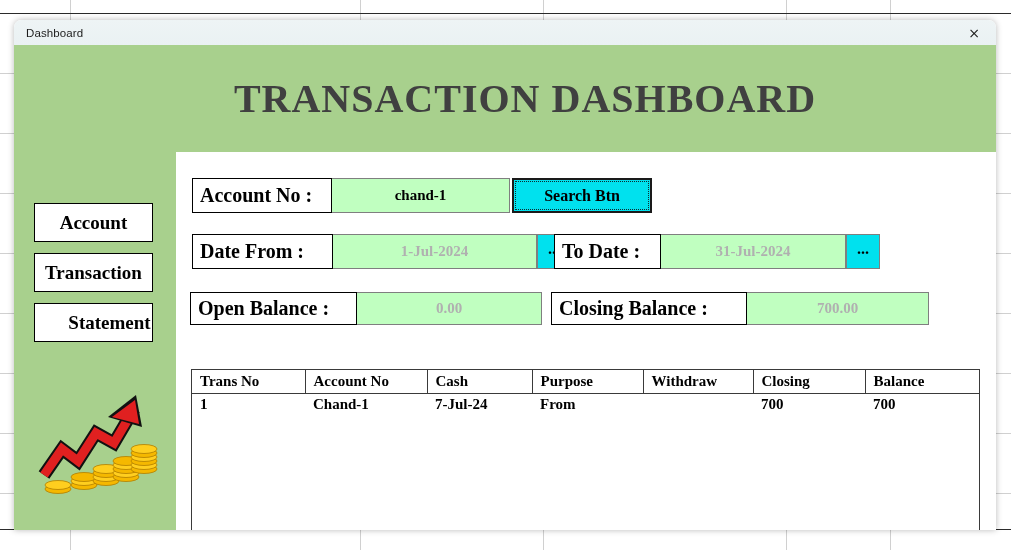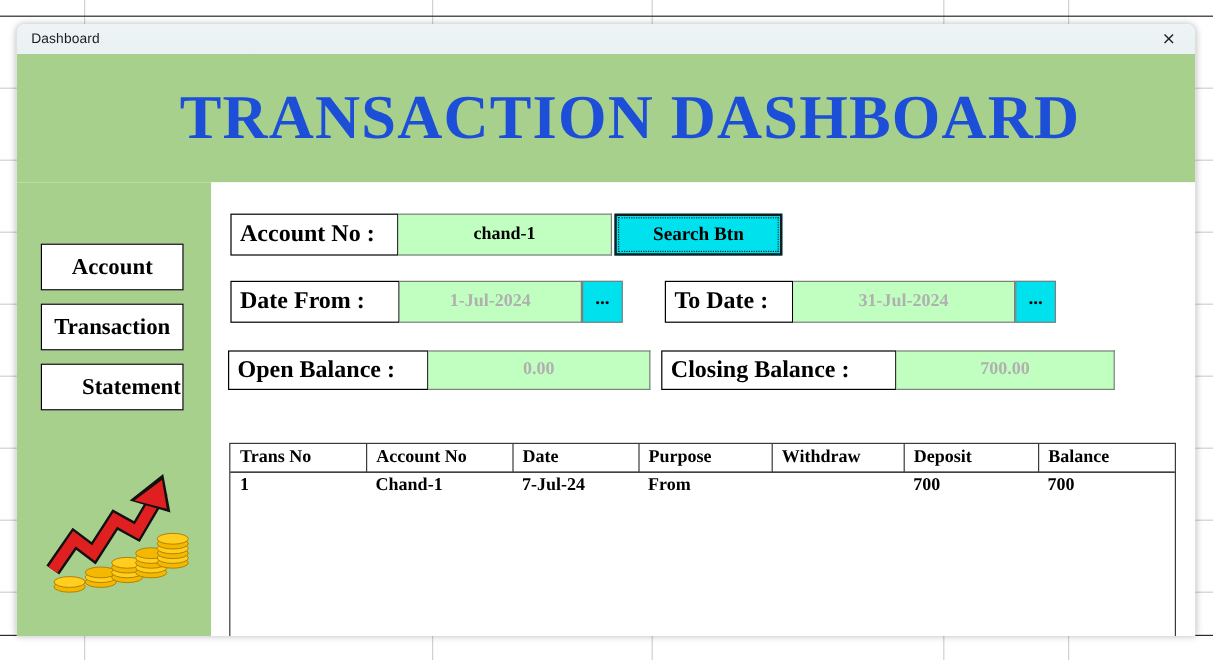--- a/index.html
+++ b/index.html
@@ -98,22 +98,22 @@
     width: 982px;
     height: 107px;
     background: #a8d08d;
     display: flex;
     align-items: center;
     justify-content: center;
   }
   #dashboard-title {
     font-family: "Liberation Serif", serif;
     font-weight: bold;
-    font-size: 52px;
-    color: #1d4ed8;
+    font-size: 40px;
+    color: #404040;
     letter-spacing: 1px;
     margin-left: 40px;
     white-space: nowrap;
   }
 
   
   #sidebar {
     position: absolute;
     left: 0;
     top: 107px;
@@ -208,21 +208,21 @@
     font-family: "Liberation Serif", serif;
     font-weight: bold;
     font-size: 16px;
     color: #000000;
     cursor: pointer;
   }
 
   
   #row-date-from { left: 16px; top: 82px; height: 35px; }
   #label-date-from { width: 141px; }
-  #value-date-from { width: 152px; }
+  #value-date-from { width: 204px; }
   #row-to-date { left: 378px; top: 82px; height: 35px; }
   #label-to-date { width: 107px; }
   #value-to-date { width: 185px; }
   .dots-button {
     width: 34px;
     background: #00e1ee;
     border: 1px solid #7f7f7f;
     box-sizing: border-box;
     display: flex;
     align-items: center;
@@ -403,24 +403,24 @@
             <col style="width:105px">
             <col style="width:111px">
             <col style="width:110px">
             <col style="width:112px">
             <col style="width:114px">
           </colgroup>
           <thead>
             <tr>
               <th>Trans No</th>
               <th>Account No</th>
-              <th>Date</th>
+              <th>Cash</th>
               <th>Purpose</th>
               <th>Withdraw</th>
-              <th>Deposit</th>
+              <th>Closing</th>
               <th>Balance</th>
             </tr>
           </thead>
           <tbody>
             <tr>
               <td>1</td>
               <td>Chand-1</td>
               <td>7-Jul-24</td>
               <td>From</td>
               <td></td>

